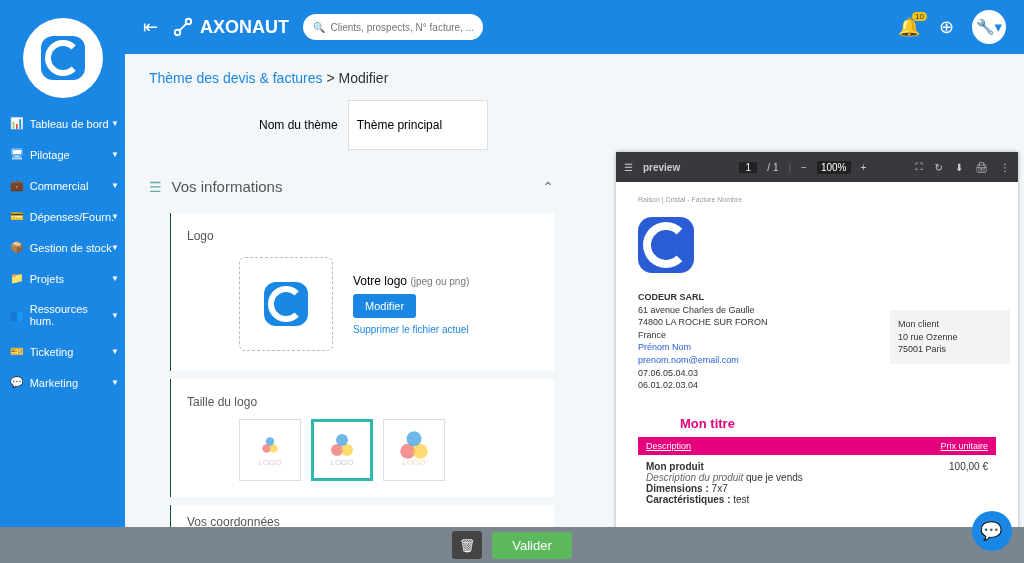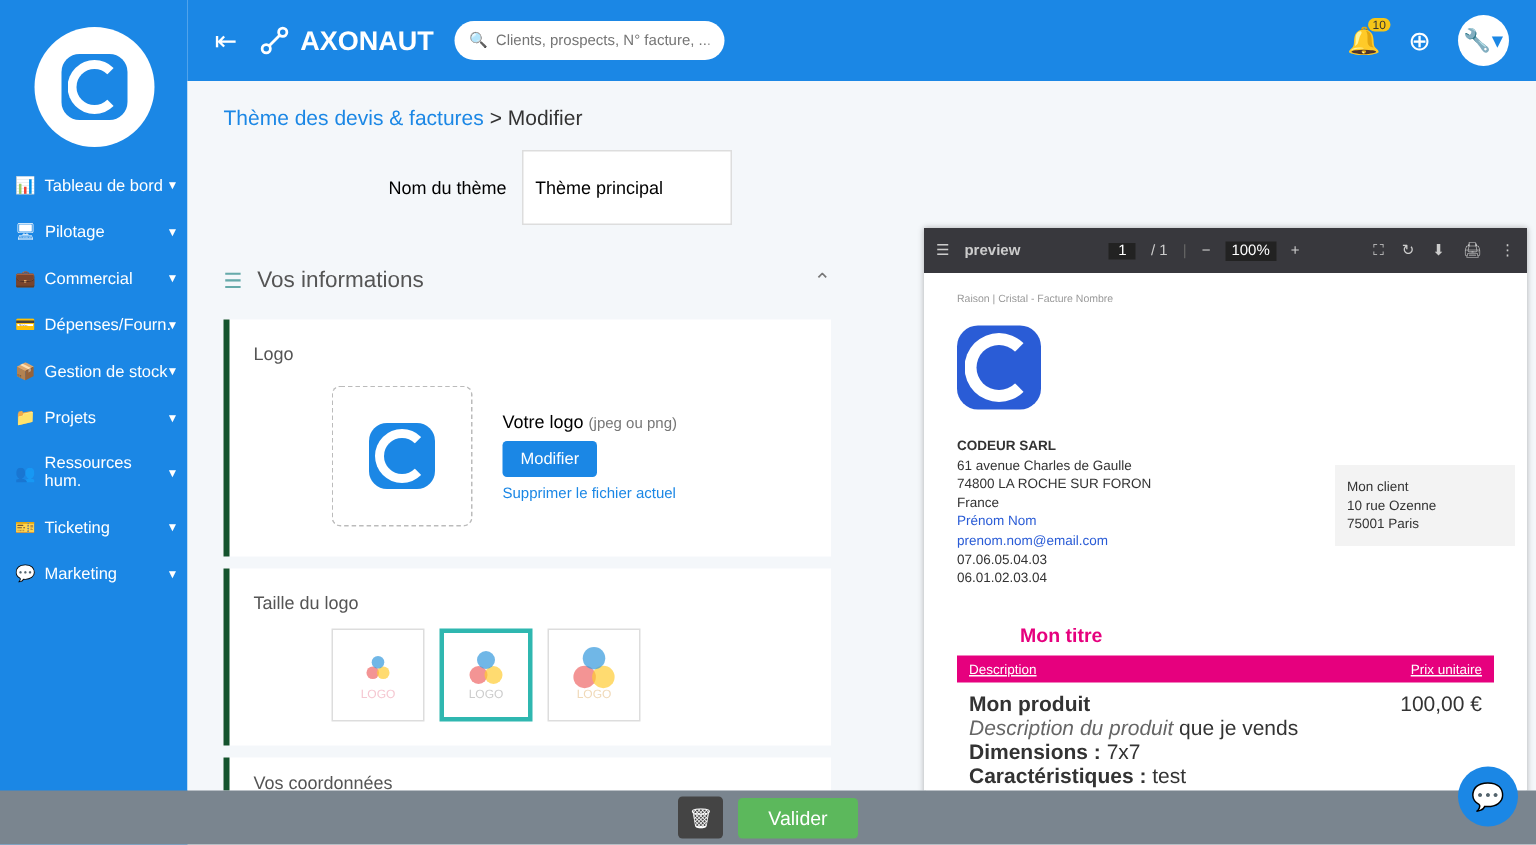--- a/index.html
+++ b/index.html
@@ -27,21 +27,21 @@
 .content { position: absolute; top: 54px; left: 125px; right: 0; bottom: 36px; background: #f4f7fa; padding: 16px 24px; overflow: hidden; }
 .breadcrumb { color: #333; font-size: 14px; margin-bottom: 14px; }
 .breadcrumb .link { color: #1b87e5; }
 .theme-name-row { font-size: 12px; margin-bottom: 18px; display:flex; align-items:center; gap:10px; padding-left: 110px;}
 .theme-name-row input { border: 1px solid #ddd; padding: 17px 8px; font-size: 12px; width: 140px; }
 
 .left-col { width: 405px; float: left; }
 .section-header { display: flex; align-items: center; gap: 10px; font-size: 15px; color: #555; padding: 10px 0; cursor: pointer; }
 .section-header .slider-icon { color: #6aa; font-size: 14px; }
 .section-header .collapse { margin-left: auto; font-size: 14px; color: #777; }
-.sub-block { background: #fff; margin-top: 8px; padding: 16px; border-left: 4px solid #14532d; }
+.sub-block { background: #fff; margin-top: 8px; padding: 16px; border-left: 1px solid #14532d; margin-left: 21px; }
 .sub-title { font-size: 12px; color: #555; margin-bottom: 10px; }
 .logo-row { display: flex; gap: 20px; align-items: center; padding: 4px 0 4px 52px;}
 .logo-dropzone { width: 94px; height: 94px; border: 1px dashed #bbb; border-radius: 6px; display: flex; align-items: center; justify-content: center; }
 .logo-dropzone .c2 { width: 44px; height: 44px; background: #1b87e5; border-radius: 12px; position: relative; }
 .logo-dropzone .c2::after { content:""; position:absolute; width:24px; height:24px; border:6px solid #fff; border-right-color:transparent; border-radius:50%; top:4px; left:4px; }
 .logo-info { font-size: 12px; }
 .logo-info .hint { color: #777; font-size: 10px; }
 .btn-modify { background: #1b87e5; color: #fff; border: none; padding: 6px 12px; border-radius: 3px; font-size: 11px; margin: 6px 0; cursor: pointer; }
 .delete-link { color: #1b87e5; font-size: 10px; cursor: pointer; display:block; }
 .size-options { display: flex; gap: 10px; padding-left: 52px;}
@@ -62,21 +62,21 @@
 .pv-toolbar .page-inp { background:#222; color:#fff; border:none; width:18px; text-align:center; font-size:10px;}
 .pv-toolbar .zoom-box { background:#222; color:#fff; padding:1px 4px; font-size:10px;}
 .pv-page { padding: 14px 22px; font-size: 10px; color: #333; }
 .pv-page .small-head { font-size: 7px; color: #999; margin-bottom: 14px; }
 .pv-logo { width: 56px; height: 56px; background: #2a5cd6; border-radius: 14px; position: relative; margin-bottom: 18px;}
 .pv-logo::after { content:""; position:absolute; width:30px; height:30px; border:8px solid #fff; border-right-color:transparent; border-radius:50%; top:5px; left:5px; }
 .pv-company div { font-size: 9px; line-height: 1.4; }
 .pv-client { position: absolute; top: 158px; right: 8px; width: 120px; background: #f3f3f3; padding: 8px; font-size: 9px; line-height:1.4; }
 .pv-title { color: #e6007e; font-size: 13px; margin-top: 24px; font-weight: 600; padding-left: 42px; }
 .pv-table-head { background: #e6007e; color: #fff; display: flex; justify-content: space-between; padding: 4px 8px; font-size: 9px; margin-top: 6px; text-decoration: underline; }
-.pv-row { padding: 6px 8px; font-size: 14px; }
+.pv-row { padding: 6px 8px; font-size: 10px; }
 .pv-row .desc { font-style: italic; color: #666; }
 
 .action-bar { position: absolute; bottom: 0; left: 0; right: 0; height: 36px; background: #7a858f; display: flex; align-items: center; justify-content: center; gap: 10px; }
 .btn-trash { background: #444; color: #fff; border: none; width: 30px; height: 28px; border-radius: 3px; cursor: pointer; font-size:13px;}
 .btn-validate { background: #5cb85c; color: #fff; border: none; padding: 6px 20px; border-radius: 3px; font-size: 13px; cursor: pointer; }
 .intercom { position: absolute; bottom: 12px; right: 12px; width: 40px; height: 40px; border-radius: 50%; background: #1b87e5; display: flex; align-items: center; justify-content: center; color: #fff; font-size: 18px; }
 </style>
 </head>
 <body>
 

